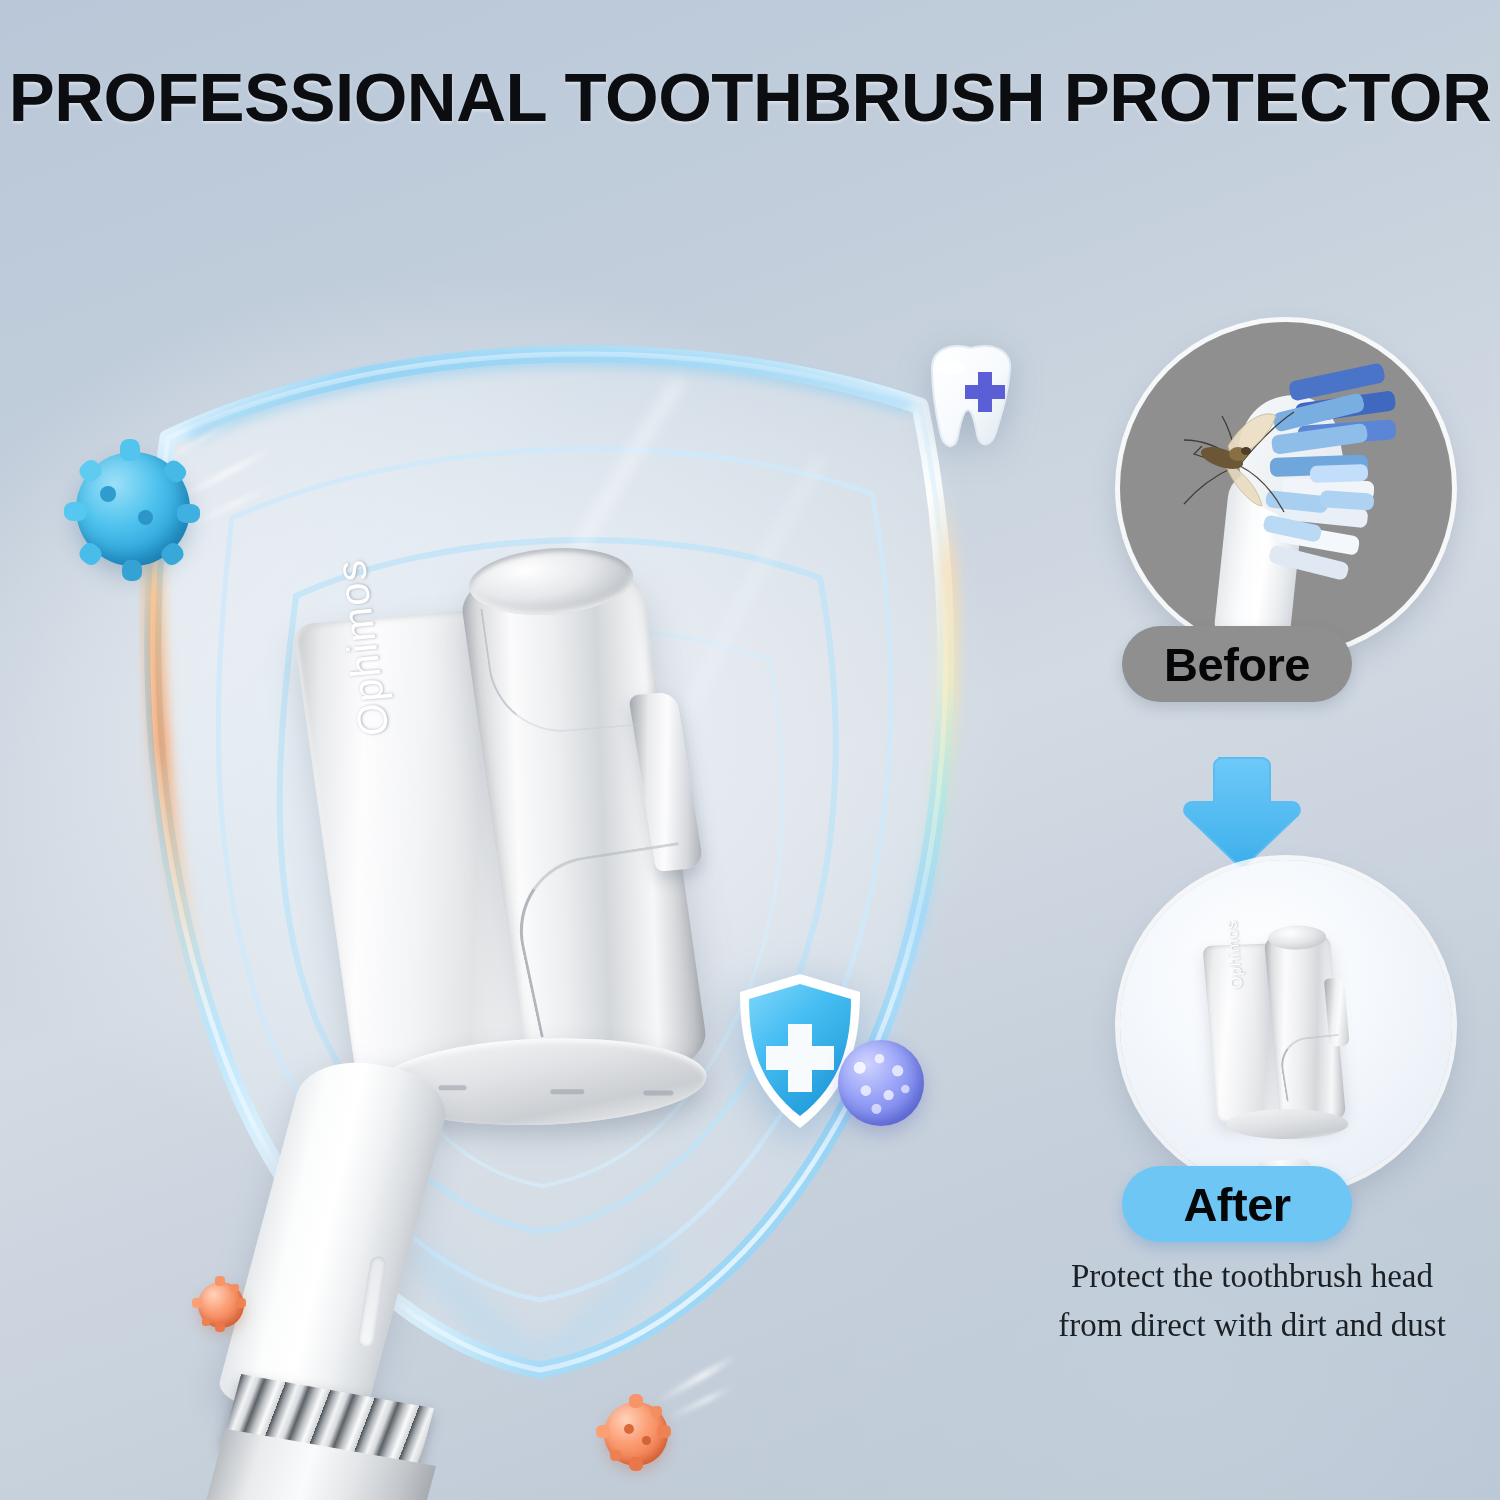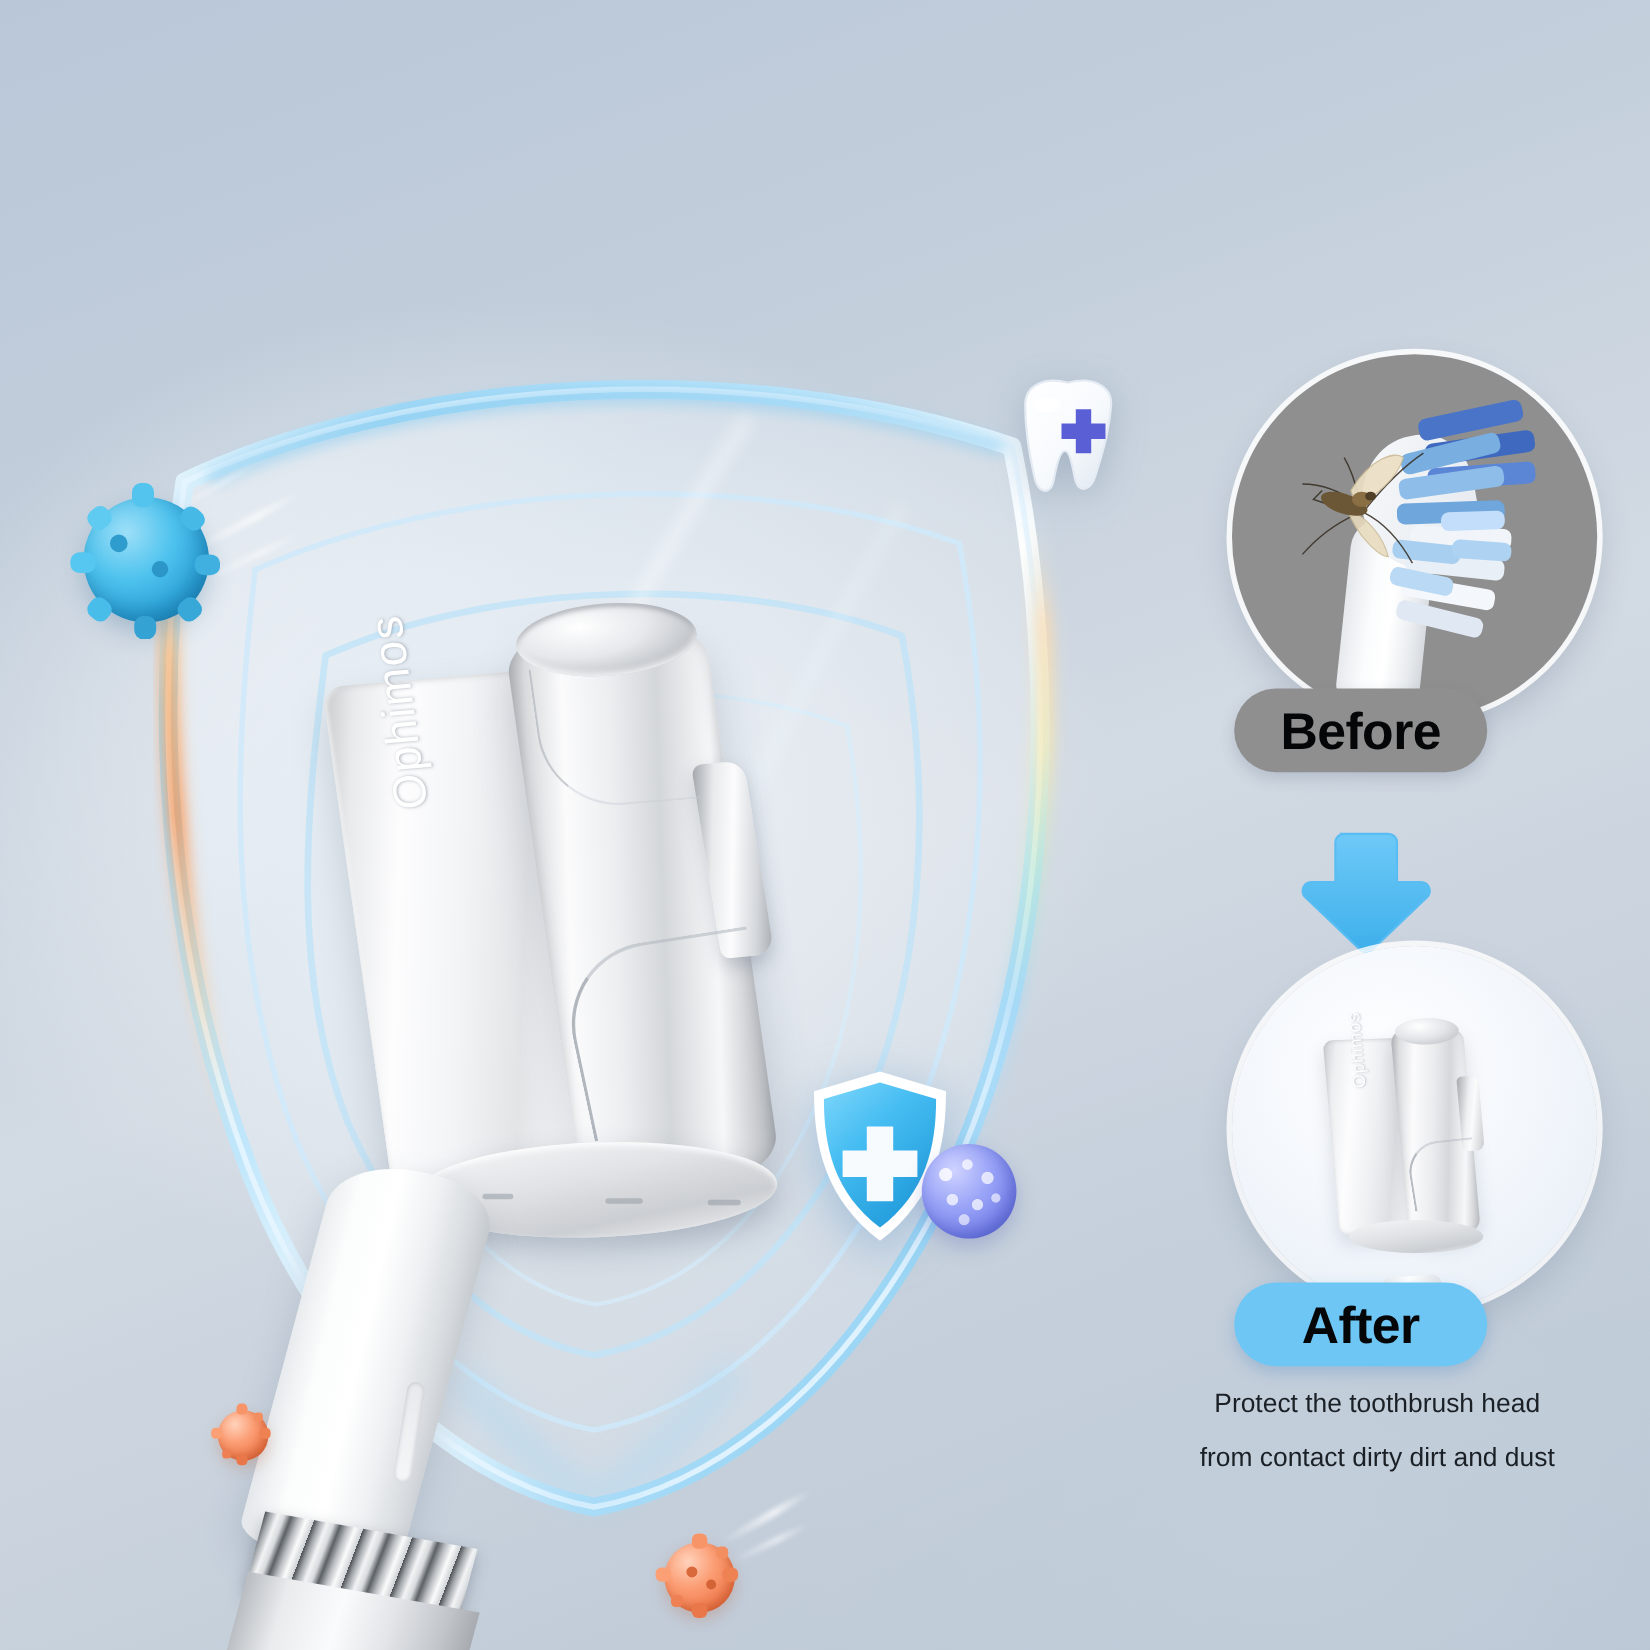--- a/index.html
+++ b/index.html
@@ -379,30 +379,32 @@
     left: 1176px; top: 752px;
     width: 128px; height: 118px;
   }
   #arrow-down svg { width:100%; height:100%; display:block; }
 
   #after-caption {
     position: absolute;
     left: 1012px; top: 1252px;
     width: 480px;
     text-align: center;
-    font-size: 24px;
+    font-size: 33px;
     line-height: 49px;
     color: #1a2026;
+    font-family: Liberation Serif, serif;
   }
 </style>
 </head>
 <body>
 
 <div id="stage">
 
+  <div id="headline">PROFESSIONAL TOOTHBRUSH PROTECTOR</div>
   <div id="subline">
   </div>
 
   <div class="shield-wrap">
     <svg viewBox="0 0 940 1060" xmlns="http://www.w3.org/2000/svg">
       <defs>
         <linearGradient id="glassFill" x1="0" y1="0" x2="1" y2="1">
           <stop offset="0%" stop-color="#ffffff" stop-opacity=".50"></stop>
           <stop offset="30%" stop-color="#eaf4fc" stop-opacity=".34"></stop>
           <stop offset="62%" stop-color="#ffffff" stop-opacity=".22"></stop>
@@ -648,16 +650,16 @@
         <div class="ap-base"></div>
         <div class="ap-brand">Ophimos</div>
       </div>
       <div class="after-stem"></div>
     </div>
   </div>
   <div class="pill" id="pill-after">After</div>
 
   <div id="after-caption">
     <div>Protect the toothbrush head</div>
-    <div>from contact dirty dirt and dust</div>
+    <div>from direct with dirt and dust</div>
   </div>
 
 </div>
 
 </body></html>

